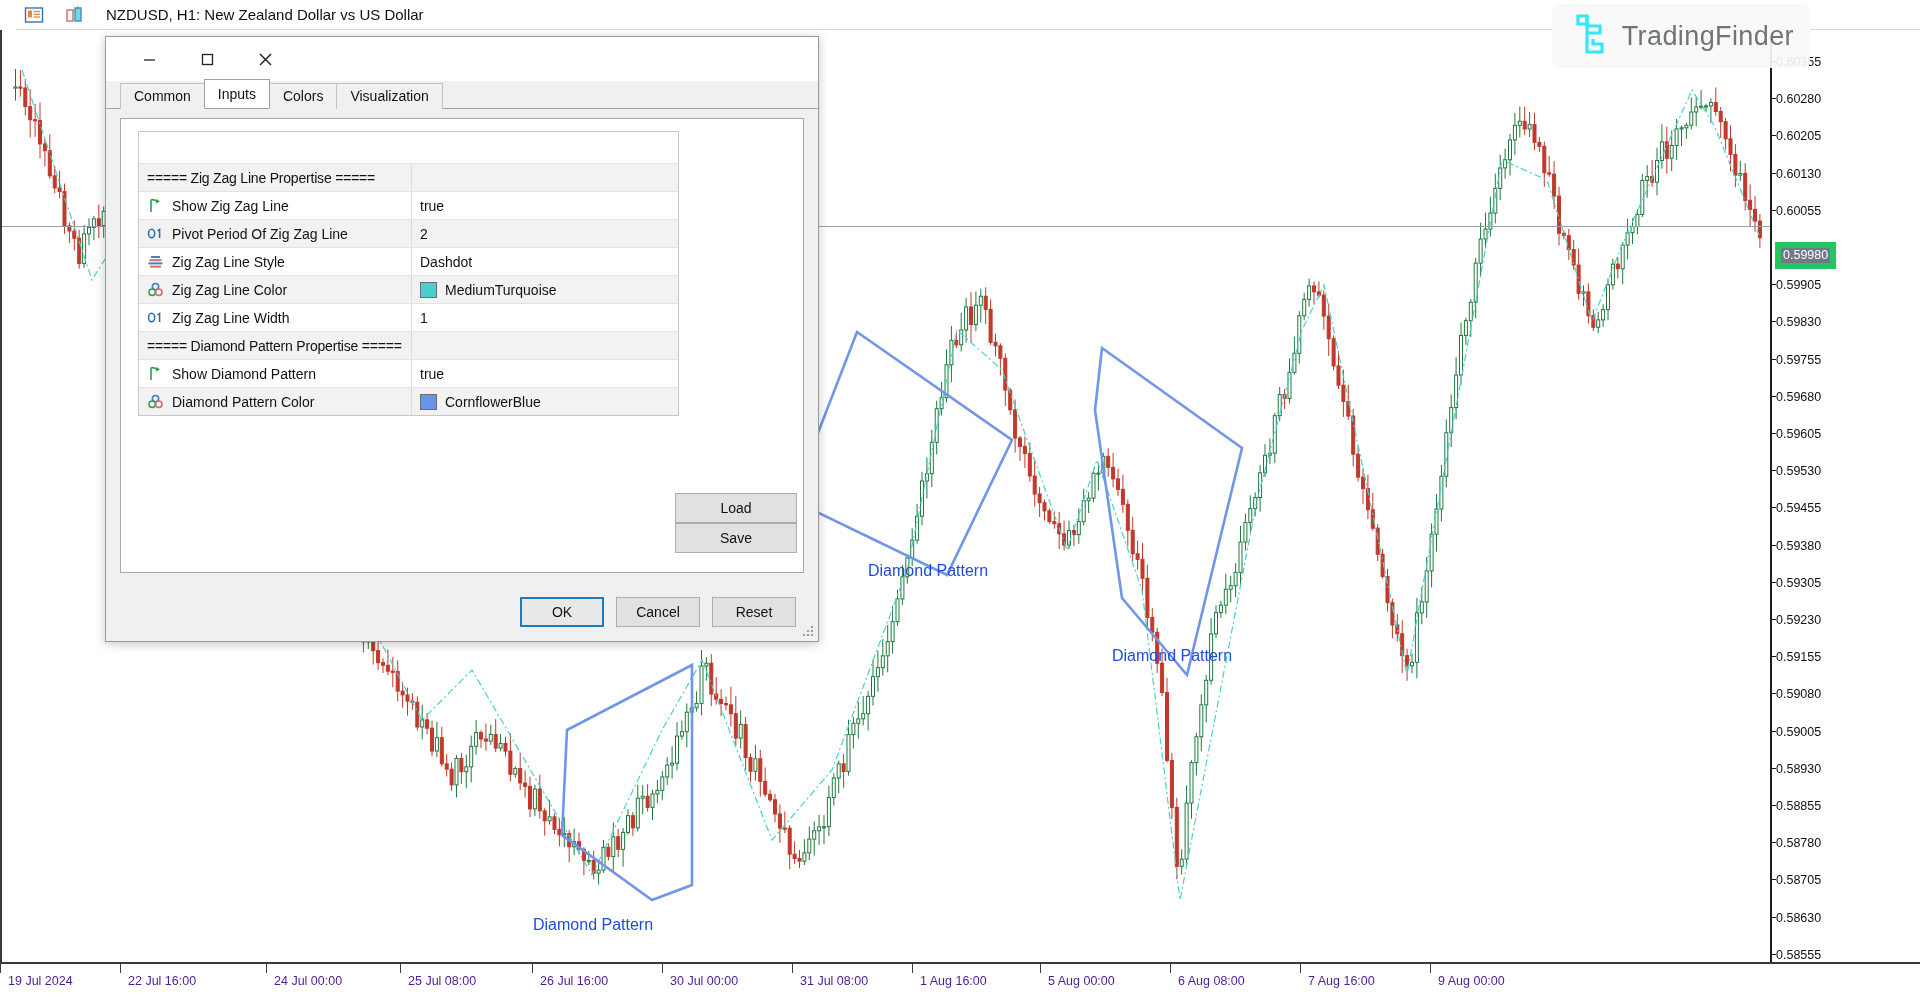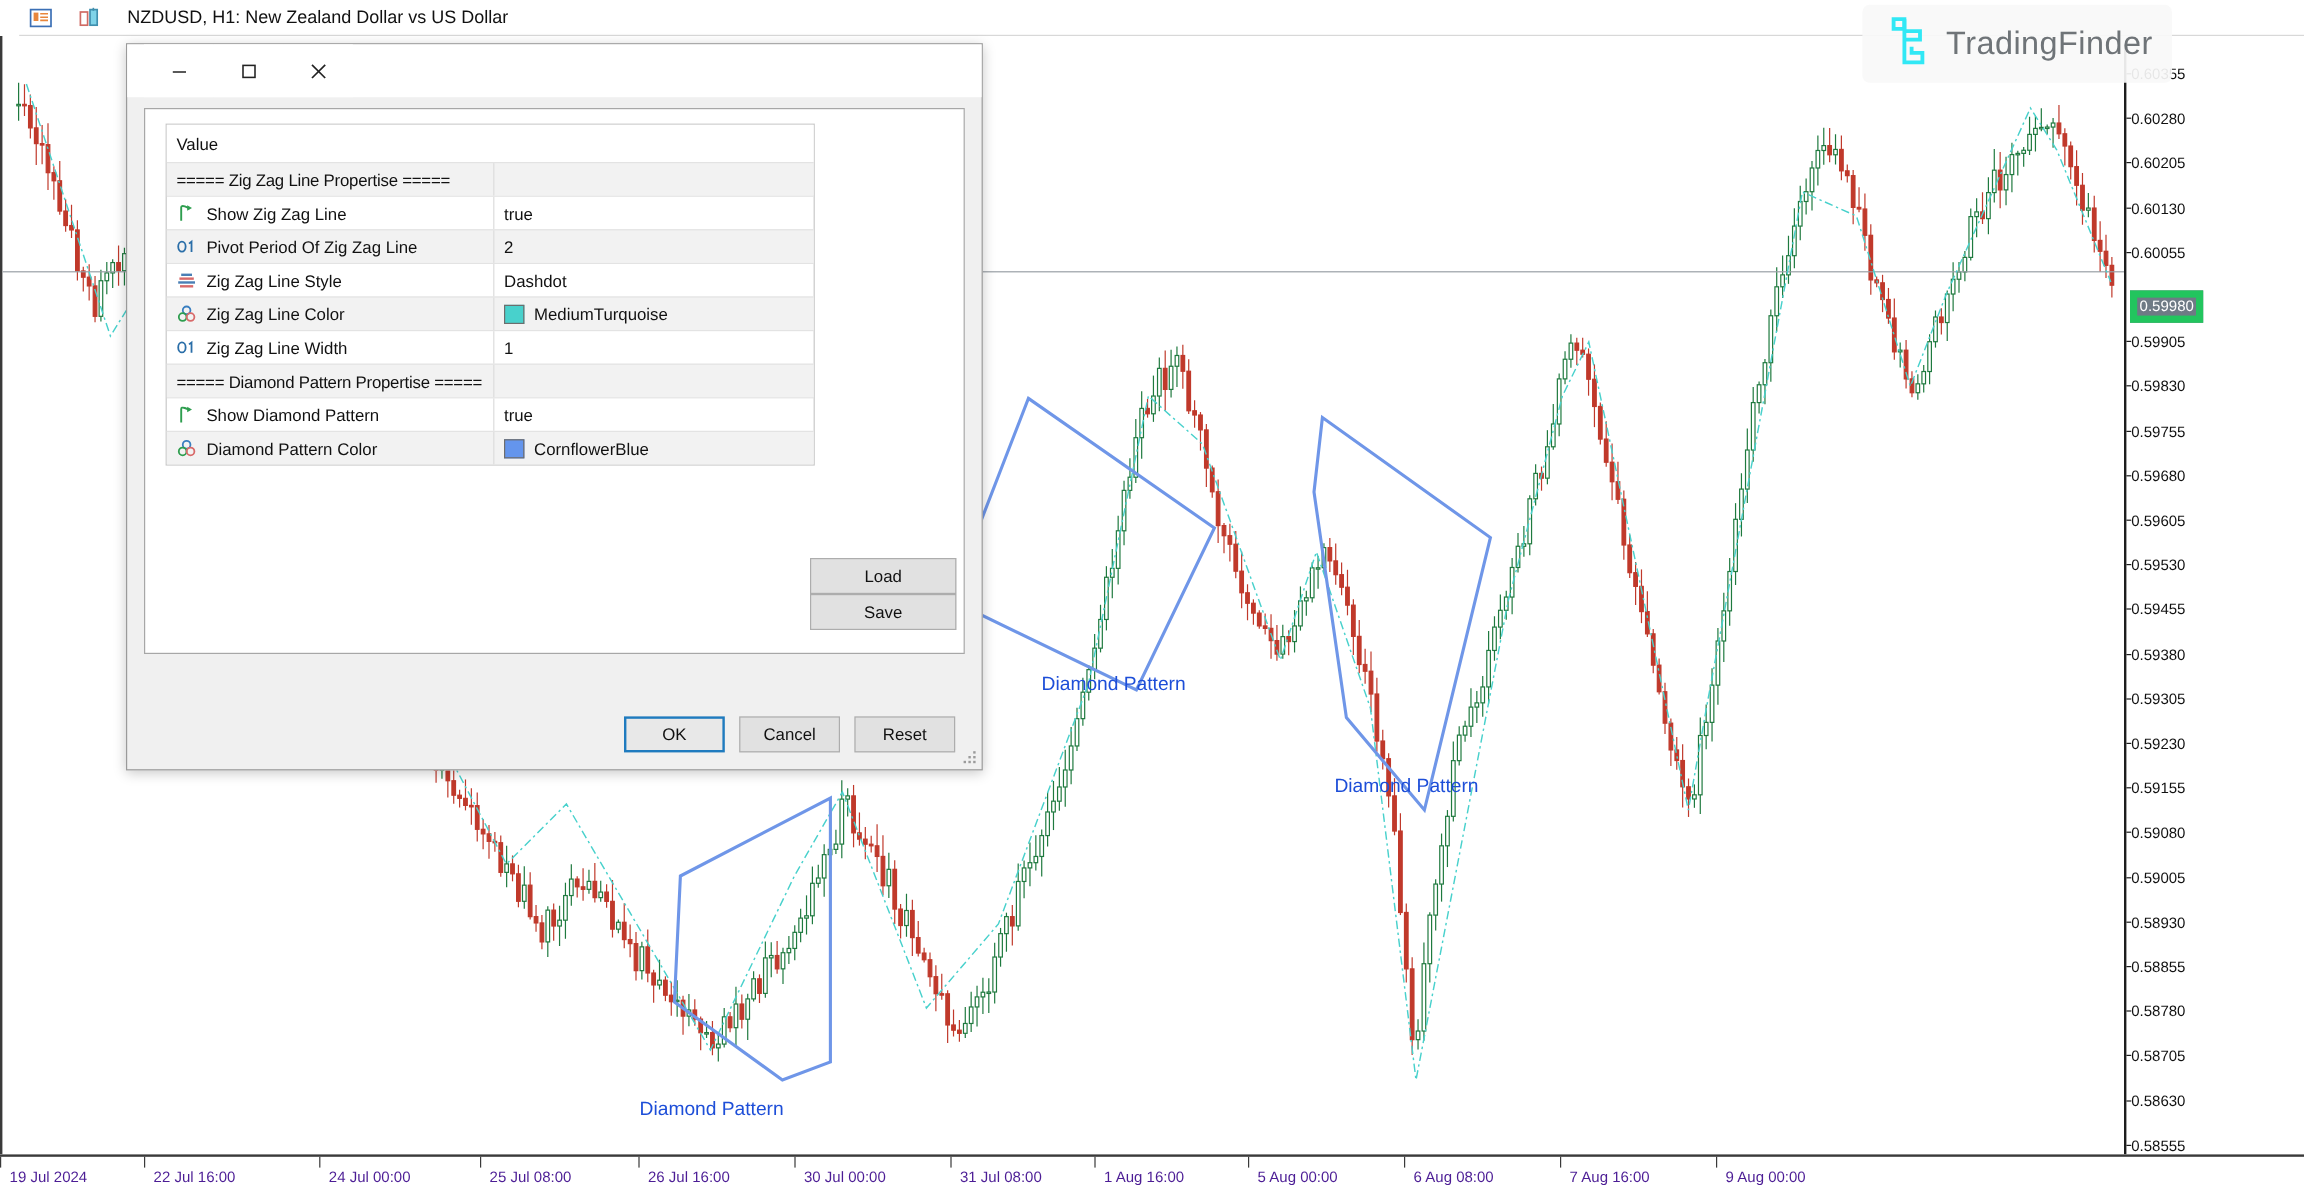--- a/index.html
+++ b/index.html
@@ -989,25 +989,30 @@
         </span>
         <span class="dlg-btn">
           <svg width="15" height="15" viewBox="0 0 15 15">
               <line x1="2" y1="2" x2="13" y2="13" stroke="#222" stroke-width="1.4"></line>
               <line x1="13" y1="2" x2="2" y2="13" stroke="#222" stroke-width="1.4"></line>
             </svg>
         </span>
       </span>
     </div>
 
+    <div class="tabs" id="tabs">
+        <div class="tab">Common</div>
+        <div class="tab active">Inputs</div>
+        <div class="tab">Colors</div>
+        <div class="tab">Visualization</div>
+      </div>
 
     <div class="panel">
       <div class="grid-wrap" id="grid">
           <div class="grow hdr">
-            <div class="gc-val">Value</div>
           </div>
           <div class="grow alt sep-row">
             <div class="gc-var">
               <span>===== Zig Zag Line Propertise =====</span>
             </div>
             <div class="gc-val">
               <span></span>
             </div>
           </div>
           <div class="grow">

